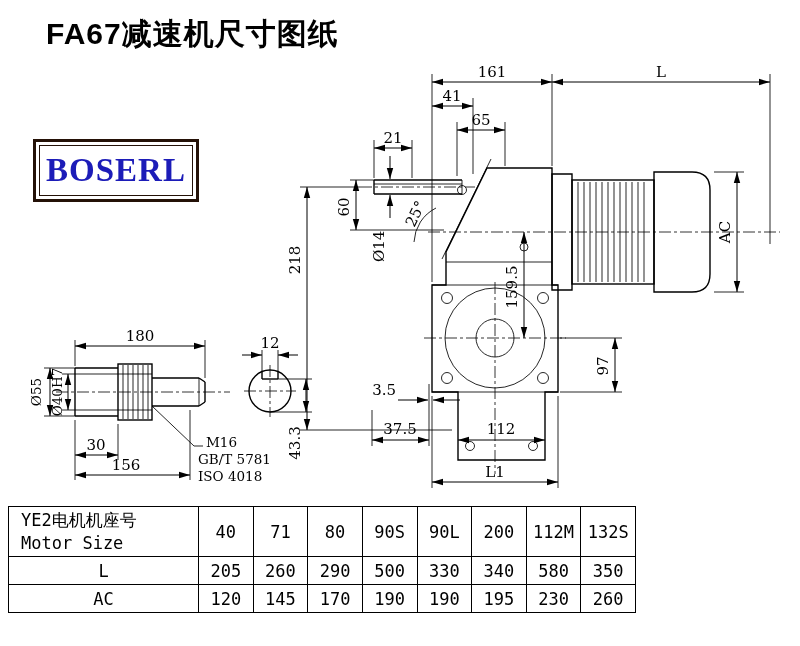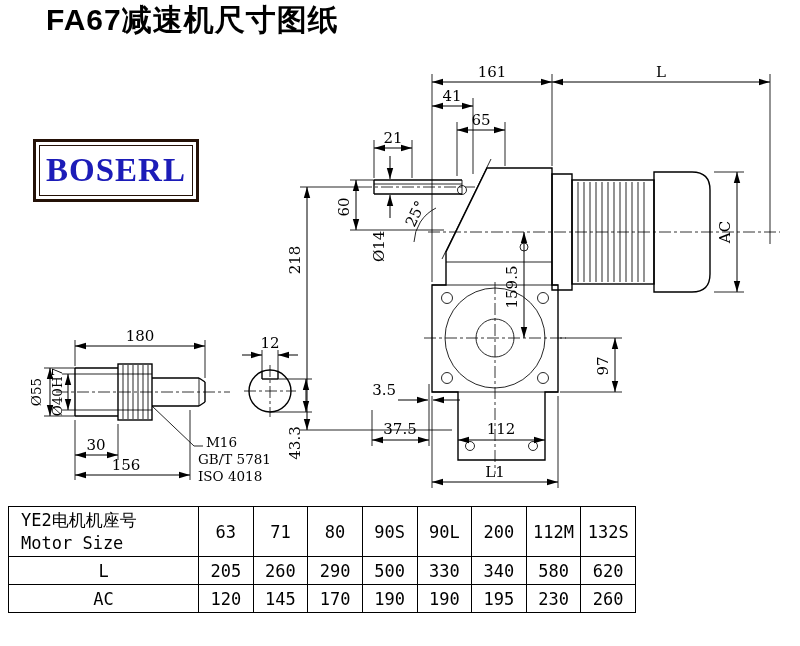--- a/index.html
+++ b/index.html
@@ -1,20 +1,20 @@
 <!DOCTYPE html>
 <html><head>
 <meta charset="utf-8">
 <style>
   * { margin:0; padding:0; box-sizing:border-box; }
   html,body { width:800px; height:646px; }
   body { position:relative; background:#fff; overflow:hidden;
          font-family:"Liberation Sans", sans-serif; color:#000; }
 
-  .page-title { position:absolute; left:46px; top:0; font-size:30px;
+  .page-title { position:absolute; left:46px; top:14px; font-size:30px;
                 font-weight:bold; letter-spacing:1px; white-space:nowrap; }
 
   .logo-box { position:absolute; left:33px; top:139px; width:166px; height:63px;
               border:3px solid #241107; background:#fff; padding:3px; }
   .logo-inner { width:100%; height:100%; border:1px solid #241107;
                 display:flex; align-items:center; justify-content:center; }
   .logo-text { font-family:"Liberation Serif", serif; font-weight:bold;
                font-size:33px; color:#1c1cb8; letter-spacing:1px; line-height:1; }
 
   svg.drawing { position:absolute; left:0; top:0; }
@@ -266,39 +266,39 @@
       <col>
       <col>
       <col>
   </colgroup>
   <tbody>
     <tr class="hdr">
       <td class="hdr-label">
         <div>YE2电机机座号</div>
         <div>Motor Size</div>
       </td>
-      <td>63</td>
+      <td>40</td>
       <td>71</td>
       <td>80</td>
       <td>90S</td>
       <td>90L</td>
       <td>200</td>
       <td>112M</td>
       <td>132S</td>
     </tr>
     <tr>
       <td>L</td>
       <td>205</td>
       <td>260</td>
       <td>290</td>
       <td>500</td>
       <td>330</td>
       <td>340</td>
       <td>580</td>
-      <td>620</td>
+      <td>350</td>
     </tr>
     <tr>
       <td>AC</td>
       <td>120</td>
       <td>145</td>
       <td>170</td>
       <td>190</td>
       <td>190</td>
       <td>195</td>
       <td>230</td>

